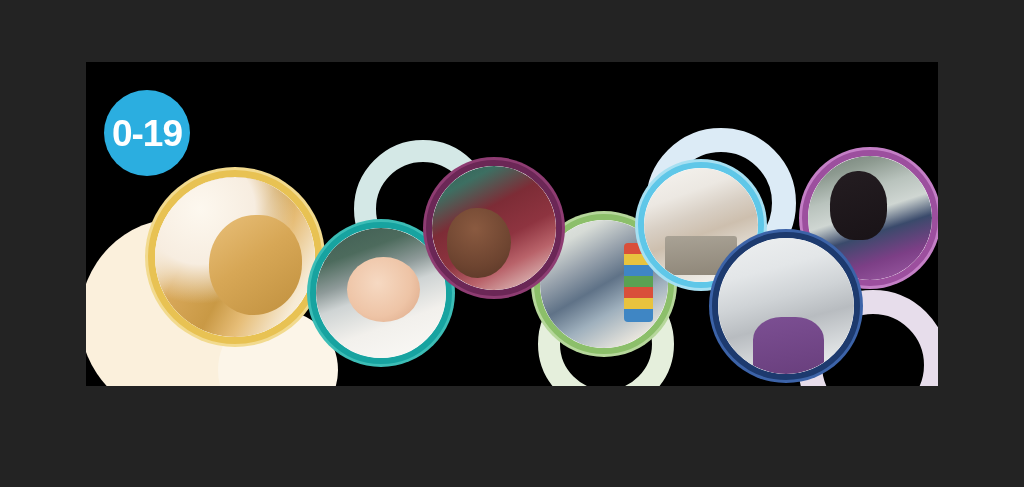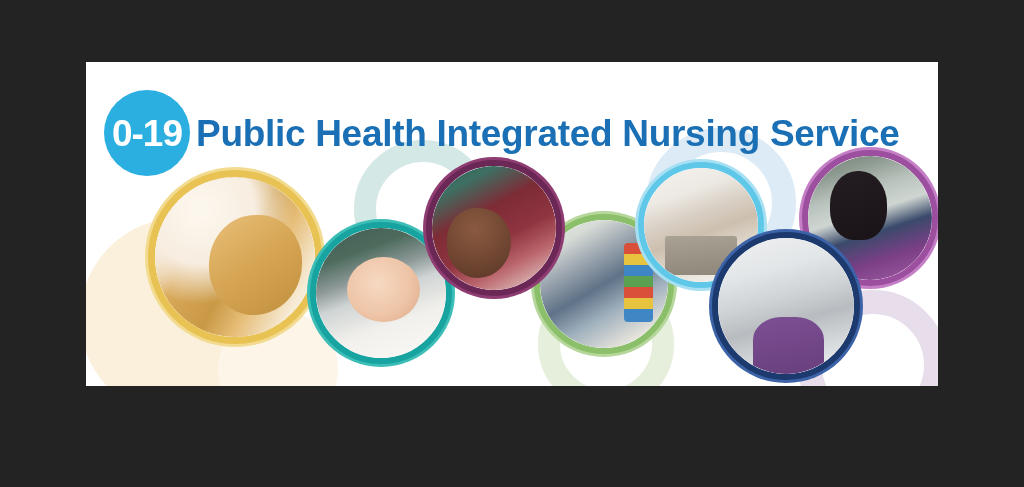--- a/index.html
+++ b/index.html
@@ -199,21 +199,21 @@
     width: 46%; height: 56%;
     border-radius: 48% 48% 42% 42%;
     background: linear-gradient(160deg, #241d21 0%, #191317 100%);
   }
 </style>
 </head>
 <body>
 
 <div id="stage" style="background: rgb(35, 35, 35);">
 
-  <div id="banner" style="background: #ffffff;">
+  <div id="banner" style="background: #000000;">
 
     <div id="deco-layer">
         <div class="deco" style="left: -6px; top: 156px; width: 200px; height: 200px; background: rgb(251, 240, 220);"></div>
         <div class="deco" style="left: 132px; top: 248px; width: 120px; height: 120px; background: rgb(252, 245, 232);"></div>
         <div class="deco deco-ring" style="left: 268px; top: 78px; width: 138px; height: 138px; border: 22px solid rgb(212, 232, 230); box-sizing: border-box;"></div>
         <div class="deco deco-ring" style="left: 236px; top: 158px; width: 118px; height: 118px; border: 20px solid rgb(226, 240, 238); box-sizing: border-box;"></div>
         <div class="deco deco-ring" style="left: 452px; top: 214px; width: 136px; height: 136px; border: 22px solid rgb(229, 239, 220); box-sizing: border-box;"></div>
         <div class="deco deco-ring" style="left: 560px; top: 66px; width: 150px; height: 150px; border: 24px solid rgb(220, 235, 246); box-sizing: border-box;"></div>
         <div class="deco deco-ring" style="left: 712px; top: 228px; width: 150px; height: 150px; border: 24px solid rgb(231, 221, 235); box-sizing: border-box;"></div>
       </div>
@@ -253,17 +253,16 @@
           <div class="photo-inner">
             <div class="photo-art scene-teen"></div>
           </div>
         </div>
       </div>
 
     <div id="title-row">
       <div id="age-badge" style="background: rgb(43, 174, 224);">
         <span id="age-badge-label" style="color: rgb(255, 255, 255);">0-19</span>
       </div>
-      <div id="banner-title" style="color: rgb(27, 112, 181);">Public Health Integrated Nursing Service</div>
     </div>
 
   </div>
 </div>
 
 </body></html>

